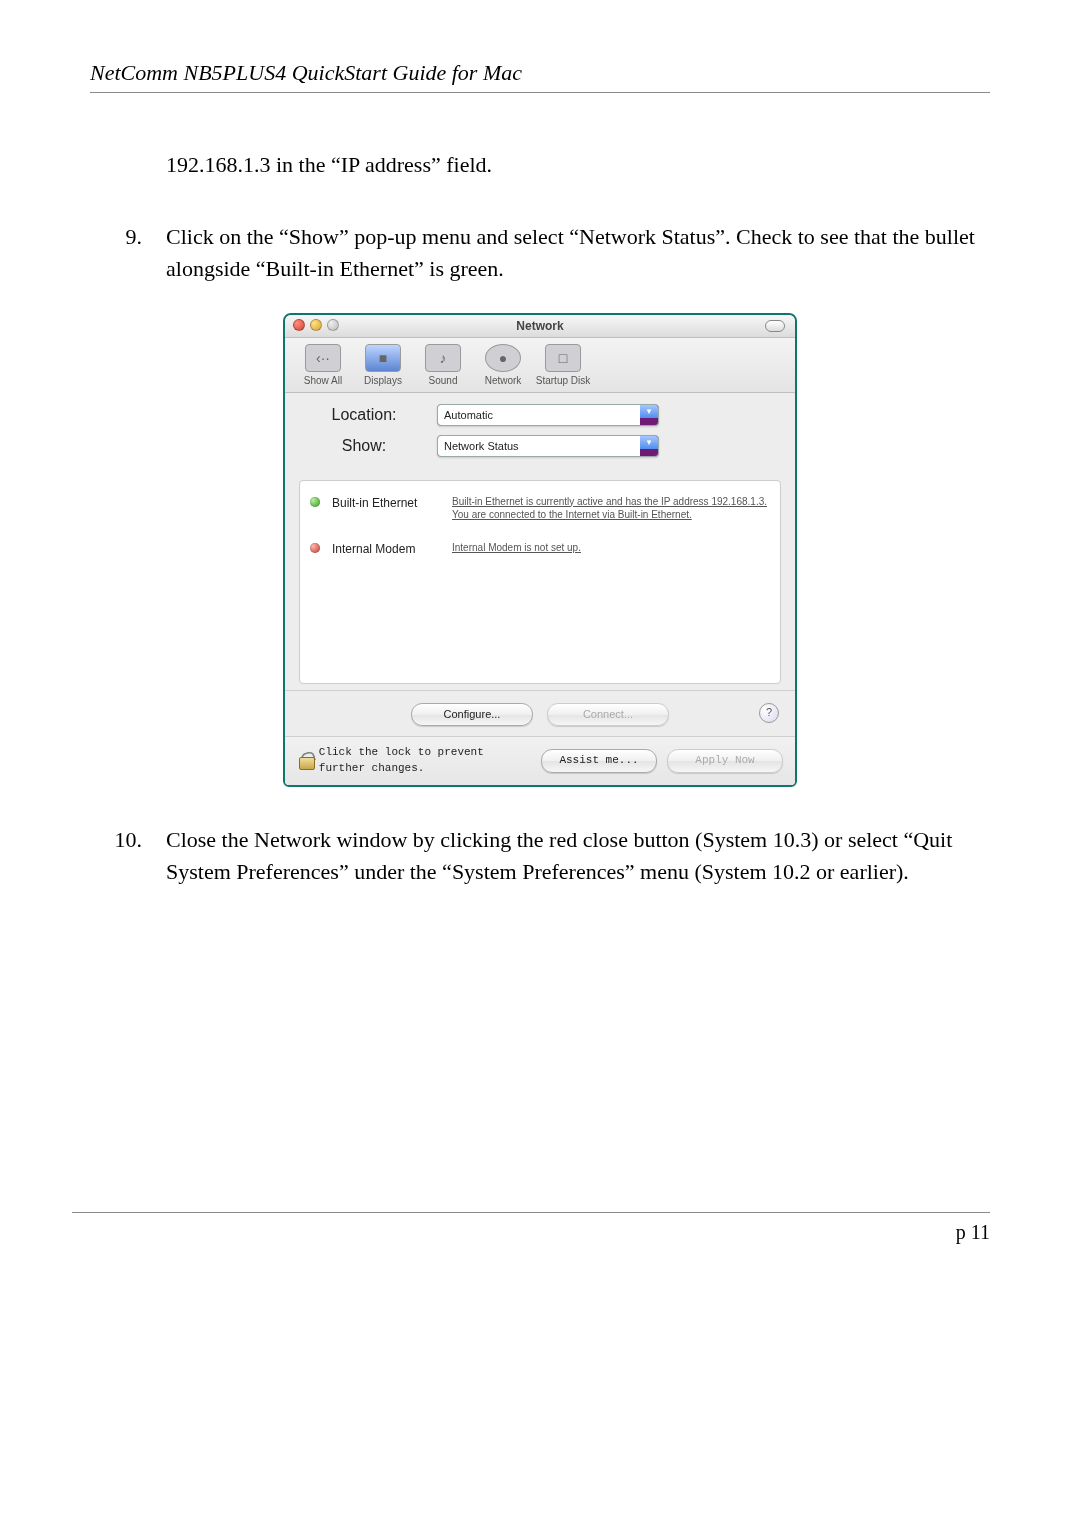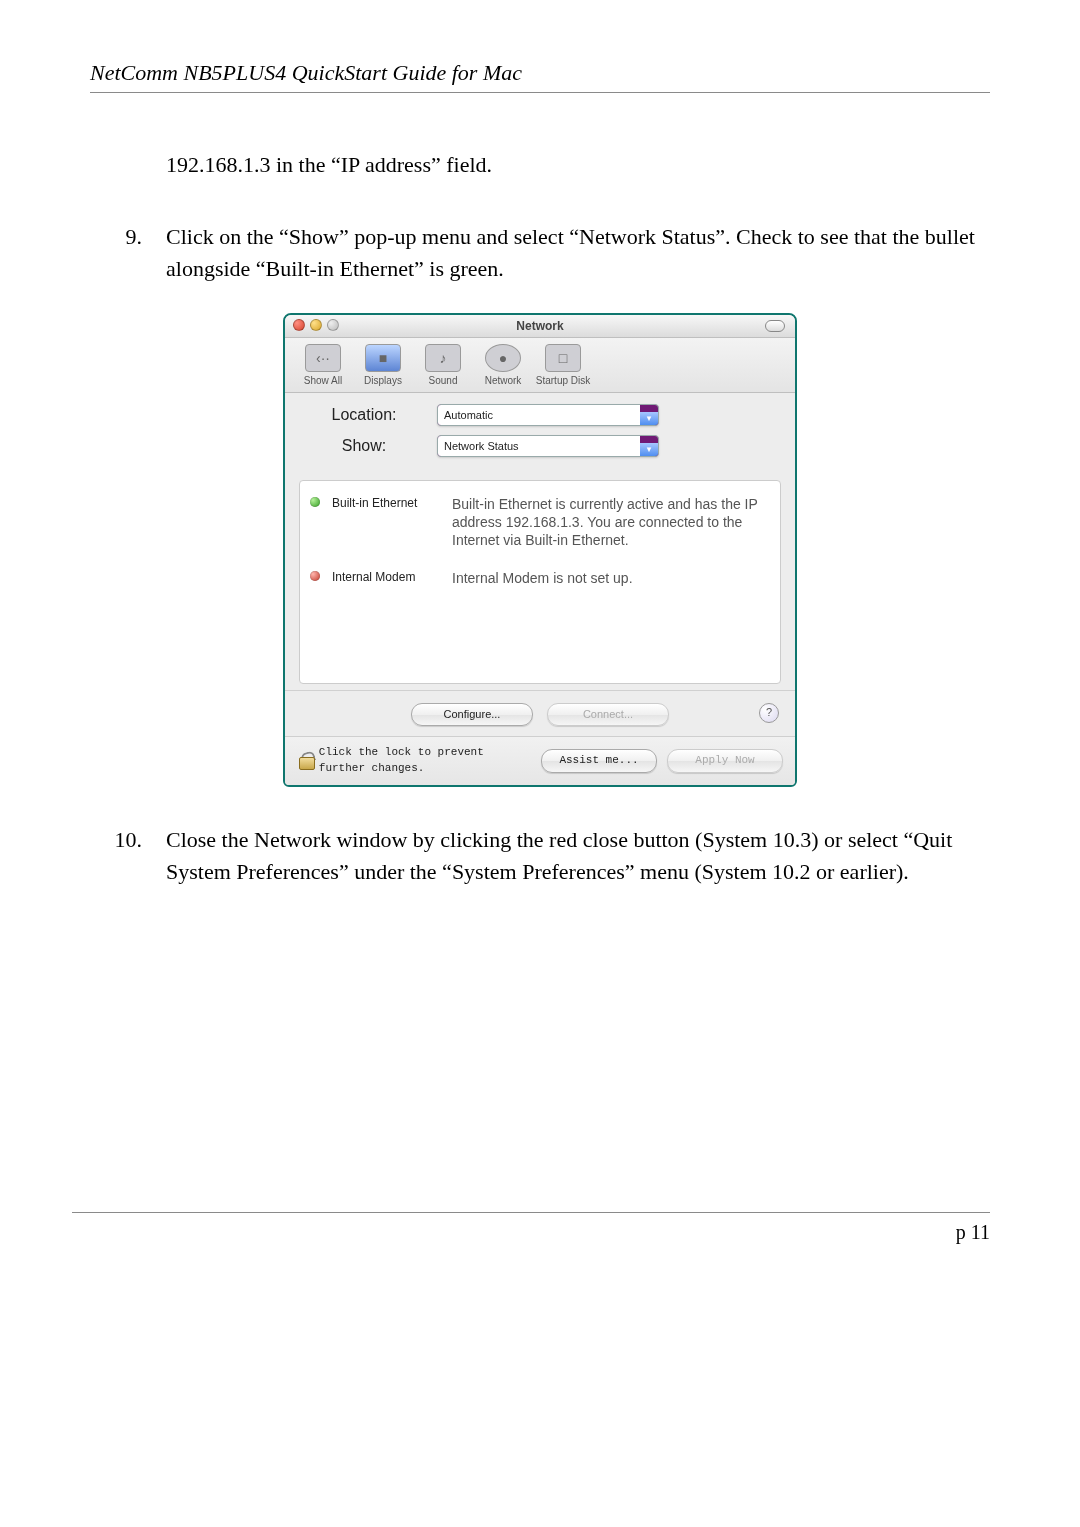--- a/index.html
+++ b/index.html
@@ -133,21 +133,21 @@
   }
   .ctl-label {
     width: 130px;
     text-align: center;
     padding-right: 8px;
     font-size: 16px;
   }
   .combo {
     flex: 0 0 220px;
     display: flex;
-    align-items: flex-end;
+    align-items: flex-start;
     border: 1px solid #9aa;
     border-radius: 4px;
     overflow: hidden;
     background: #701a75;
     height: 20px;
     box-shadow: 0 1px 2px rgba(0,0,0,.15);
   }
   .combo .val {
     flex: 1;
     padding: 2px 6px;
@@ -187,23 +187,24 @@
   }
   .bullet.green { background: radial-gradient(circle at 30% 30%, #b6f29b, #2f9a1f); }
   .bullet.redb { background: radial-gradient(circle at 30% 30%, #ffb6ae, #c0382a); }
   .if-name {
     width: 120px;
     font-size: 12px;
     font-family: "Helvetica Neue", Arial, sans-serif;
   }
   .if-desc {
     flex: 1;
-    font-size: 14px;
+    font-size: 10px;
     color: #555;
     line-height: 1.3;
+    text-decoration: underline;
   }
 
   .btnrow {
     display: flex;
     justify-content: center;
     gap: 14px;
     padding: 12px 14px 10px 14px;
     position: relative;
     border-top: 1px solid #d0d0d0;
     margin-top: 6px;

